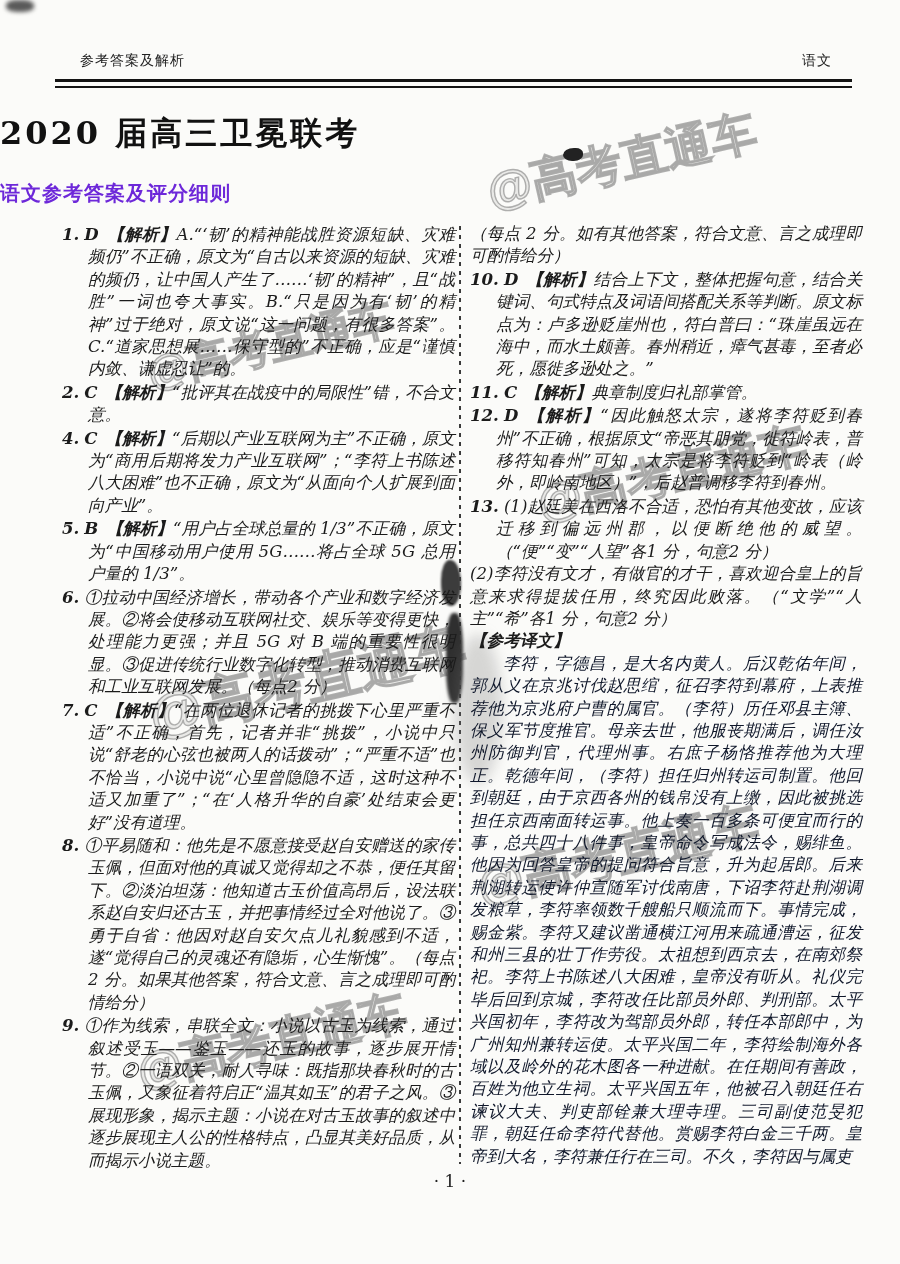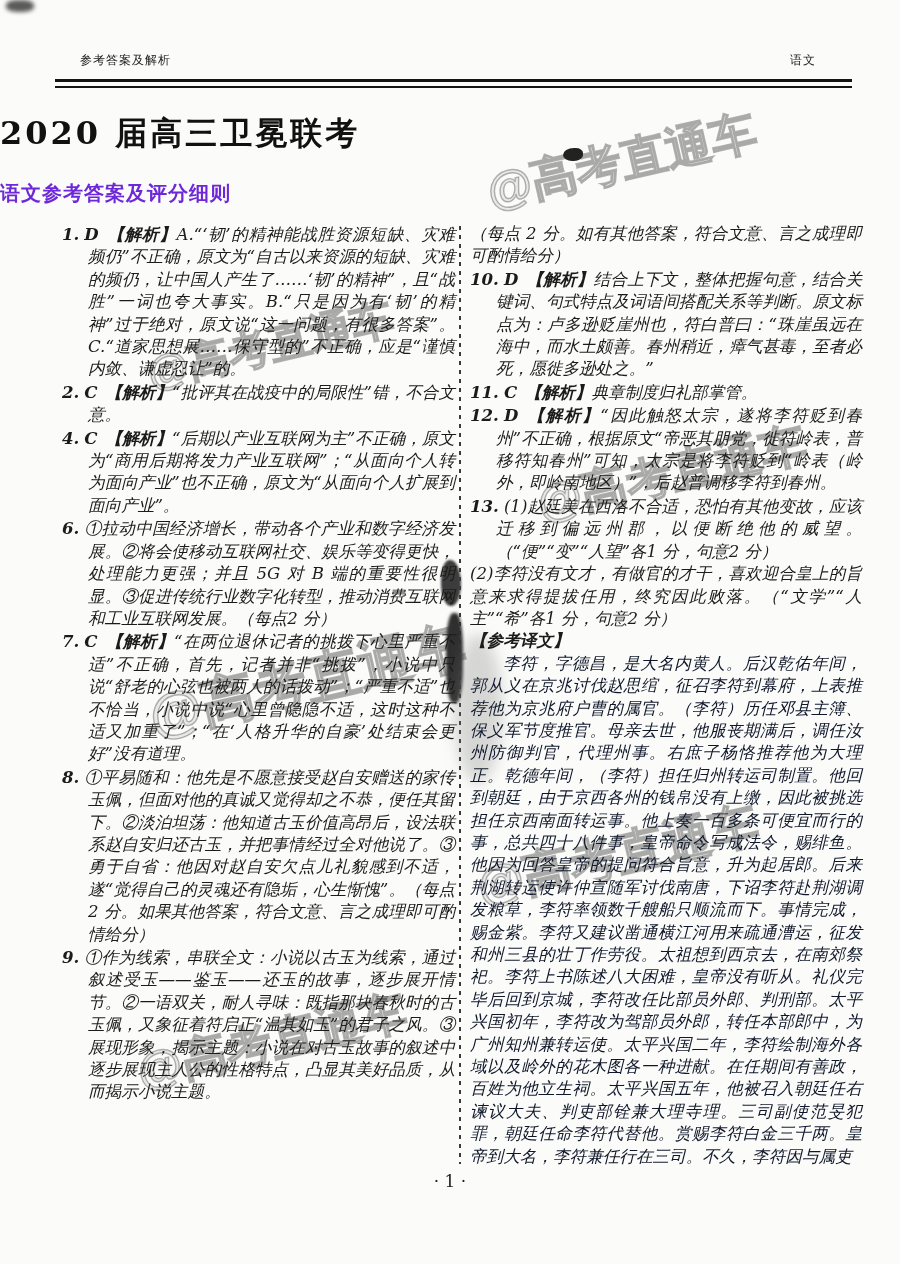--- a/index.html
+++ b/index.html
@@ -5,21 +5,21 @@
   html,body{margin:0;padding:0;}
   .page{
     position:relative;
     width:900px;height:1264px;
     background:#fbfbf9;
     overflow:hidden;
     font-family:"DejaVu Serif","Liberation Serif",serif;
     color:#1b1b1b;
   }
   
-  .header-row{position:absolute;top:52px;left:80px;right:84px;display:flex;justify-content:space-between;font-size:12px;letter-spacing:1px;color:#222;}
+  .header-row{position:absolute;top:52px;left:80px;right:68px;display:flex;justify-content:space-between;font-size:14px;letter-spacing:1px;color:#222;}
   .head-rule{position:absolute;top:79px;left:55px;width:797px;height:4px;border-top:3px solid #141414;border-bottom:2px solid #141414;}
   
   .doc-title{position:absolute;top:112px;left:0;width:100%;font-size:32px;font-weight:bold;letter-spacing:3px;color:#111;}
   .doc-subtitle{position:absolute;top:180px;left:0;width:100%;font-size:20px;font-weight:bold;letter-spacing:1px;color:#6d28d9;}
   
   .col{position:absolute;top:223px;font-size:16.6px;line-height:22.4px;text-align:justify;text-justify:inter-ideograph;}
   .col-left{left:62px;width:393px;}
   .col-right{left:470px;width:392px;}
   .col p{margin:0;font-style:italic;}
   .item{padding-left:26px;text-indent:-26px;}
@@ -78,21 +78,22 @@
 
   <div class="blob blob1"></div>
   <div class="blob blob2"></div>
   <div class="blob blob3"></div>
   <div class="blob blob4"></div>
   <div class="blob blob5"></div>
 
   <div class="col col-left">
     <p class="item"><span class="num">1.</span><span class="ans">D</span><span class="marker">【解析】</span><span>A.“‘韧’的精神能战胜资源短缺、灾难频仍”不正确，原文为“自古以来资源的短缺、灾难的频仍，让中国人产生了……‘韧’的精神”，且“战胜”一词也夸大事实。B.“只是因为有‘韧’的精神”过于绝对，原文说“这一问题，有很多答案”。C.“道家思想展……保守型的”不正确，应是“谨慎内敛、谦虚忍让”的。</span></p>
     <p class="item"><span class="num">2.</span><span class="ans">C</span><span class="marker">【解析】</span><span>“批评其在战疫中的局限性”错，不合文意。</span></p>
-    <p class="item"><span class="num">4.</span><span class="ans">C</span><span class="marker">【解析】</span><span>“后期以产业互联网为主”不正确，原文为“商用后期将发力产业互联网”；“从面向个人转为面向产业”也不正确，原文为“从面向个人扩展到面向产业”。</span></p>
+    <p class="item"><span class="num">4.</span><span class="ans">C</span><span class="marker">【解析】</span><span>“后期以产业互联网为主”不正确，原文为“商用后期将发力产业互联网”；“李符上书陈述八大困难”也不正确，原文为“从面向个人扩展到面向产业”。</span></p>
+    <p class="item"><span class="num">5.</span><span class="ans">B</span><span class="marker">【解析】</span><span>“用户占全球总量的 1/3”不正确，原文为“中国移动用户使用 5G……将占全球 5G 总用户量的 1/3”。</span></p>
     <p class="item"><span class="num">6.</span><span>①拉动中国经济增长，带动各个产业和数字经济发展。②将会使移动互联网社交、娱乐等变得更快，处理能力更强；并且 5G 对 B 端的重要性很明显。③促进传统行业数字化转型，推动消费互联网和工业互联网发展。（每点2 分）</span></p>
     <p class="item"><span class="num">7.</span><span class="ans">C</span><span class="marker">【解析】</span><span>“在两位退休记者的挑拨下心里严重不适”不正确，首先，记者并非“挑拨”，小说中只说“舒老的心弦也被两人的话拨动”；“严重不适”也不恰当，小说中说“心里曾隐隐不适，这时这种不适又加重了”；“在‘人格升华的自豪’处结束会更好”没有道理。</span></p>
     <p class="item"><span class="num">8.</span><span>①平易随和：他先是不愿意接受赵自安赠送的家传玉佩，但面对他的真诚又觉得却之不恭，便任其留下。②淡泊坦荡：他知道古玉价值高昂后，设法联系赵自安归还古玉，并把事情经过全对他说了。③勇于自省：他因对赵自安欠点儿礼貌感到不适，遂“觉得自己的灵魂还有隐垢，心生惭愧”。（每点2 分。如果其他答案，符合文意、言之成理即可酌情给分）</span></p>
     <p class="item"><span class="num">9.</span><span>①作为线索，串联全文：小说以古玉为线索，通过叙述受玉——鉴玉——还玉的故事，逐步展开情节。②一语双关，耐人寻味：既指那块春秋时的古玉佩，又象征着符启正“温其如玉”的君子之风。③展现形象，揭示主题：小说在对古玉故事的叙述中逐步展现主人公的性格特点，凸显其美好品质，从而揭示小说主题。</span></p>
   </div>
 
   <div class="col col-right">
     <p>（每点 2 分。如有其他答案，符合文意、言之成理即可酌情给分）</p>
     <p class="item"><span class="num">10.</span><span class="ans">D</span><span class="marker">【解析】</span><span>结合上下文，整体把握句意，结合关键词、句式特点及词语间搭配关系等判断。原文标点为：卢多逊贬崖州也，符白普曰：“珠崖虽远在海中，而水土颇善。春州稍近，瘴气甚毒，至者必死，愿徙多逊处之。”</span></p>
     <p class="item"><span class="num">11.</span><span class="ans">C</span><span class="marker">【解析】</span><span>典章制度归礼部掌管。</span></p>

